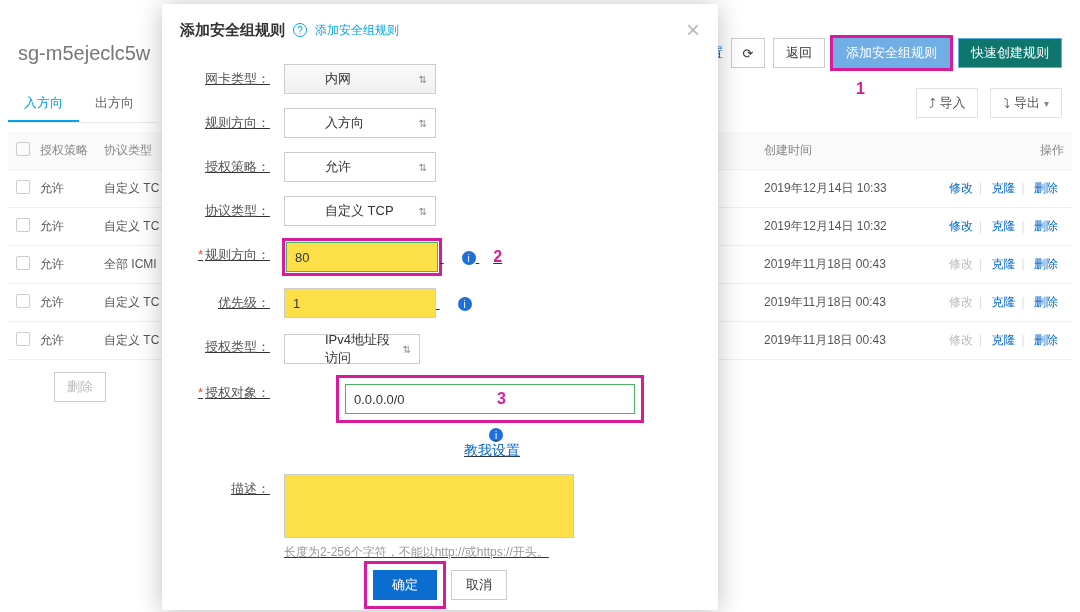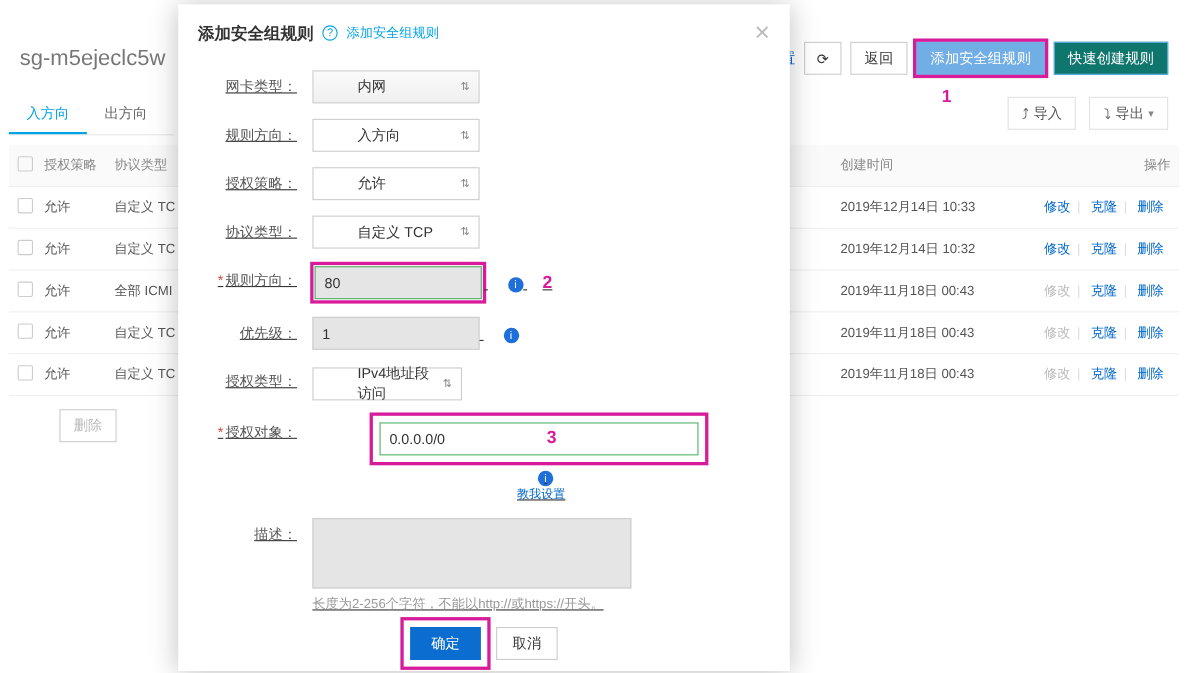--- a/index.html
+++ b/index.html
@@ -167,21 +167,21 @@
     padding-top: 6px;
     font-size: 13px;
   }
   .form-label .req { color: #e34d3d; margin-right: 2px; }
   .form-control-wrap { flex: 1; }
   .select, .input, .textarea {
     width: 152px;
     height: 30px;
     border: 1px solid #ccc;
     padding: 0 8px;
-    background: #e5e5e5;
+    background: #fde047;
     font-size: 13px;
     color: #333;
   }
   .select {
     position: relative;
     display: inline-flex;
     align-items: center;
     background: linear-gradient(#fafafa,#f0f0f0);
     padding-left: 40px;
   }
@@ -194,21 +194,21 @@
   .input.wide, .select.wide, .textarea { width: 290px; }
   .textarea { height: 64px; padding-top: 6px; resize: none; display: block; }
   .hint { font-size: 12px; color: #999; margin-top: 6px; }
   .info-icon {
     width: 14px; height: 14px; border-radius: 50%;
     background: #1e6fd9; color: #fff; font-size: 10px;
     display: inline-flex; align-items: center; justify-content: center;
     margin-left: 18px;
     margin-top: 8px;
   }
-  .teach-link { color: #06c; margin-left: 4px; font-size: 11px; }
+  .teach-link { color: #06c; margin-left: 4px; font-size: 14px; }
 
   .port-highlight { outline: 3px solid #d81b9b; outline-offset: -1px; display: inline-block; padding: 2px; }
   .obj-highlight { outline: 3px solid #d81b9b; outline-offset: 0px; display: inline-block; padding: 6px; }
   .obj-box {
     width: 290px; height: 30px;
     border: 1px solid #4fb164;
     padding: 0 8px;
     display: inline-flex; align-items: center;
     font-size: 13px; color: #333;
   }

